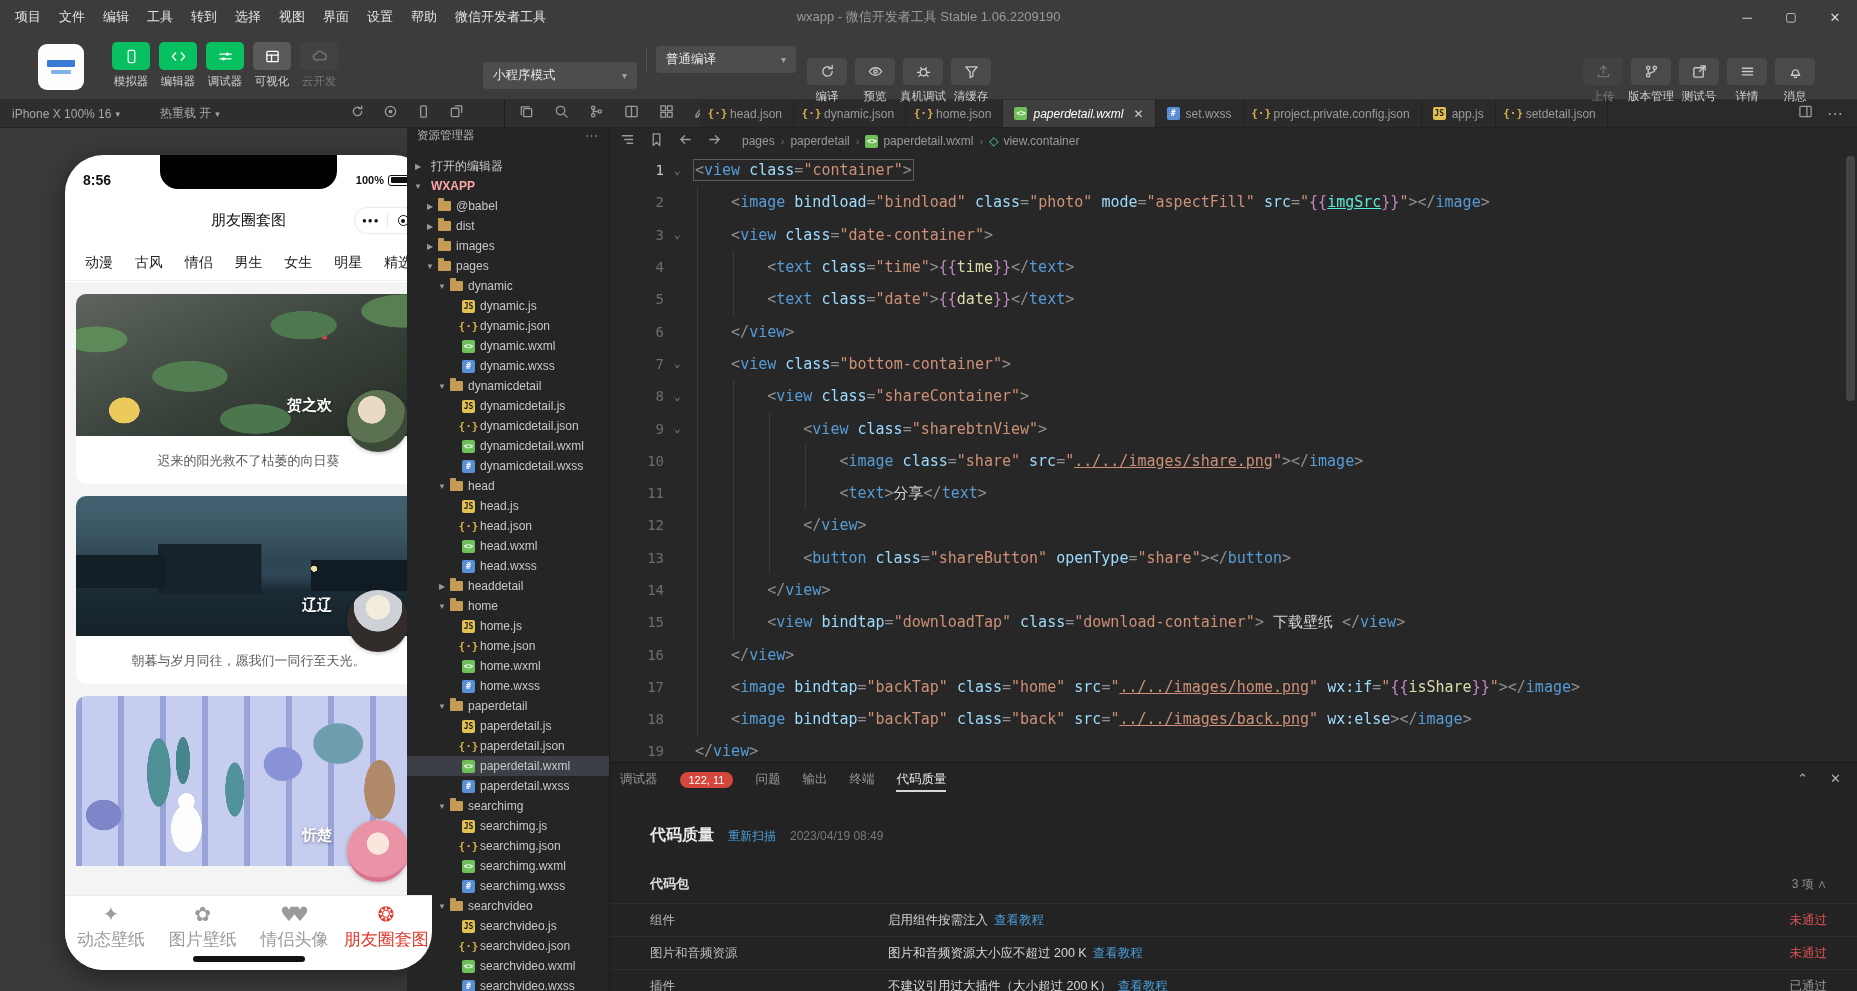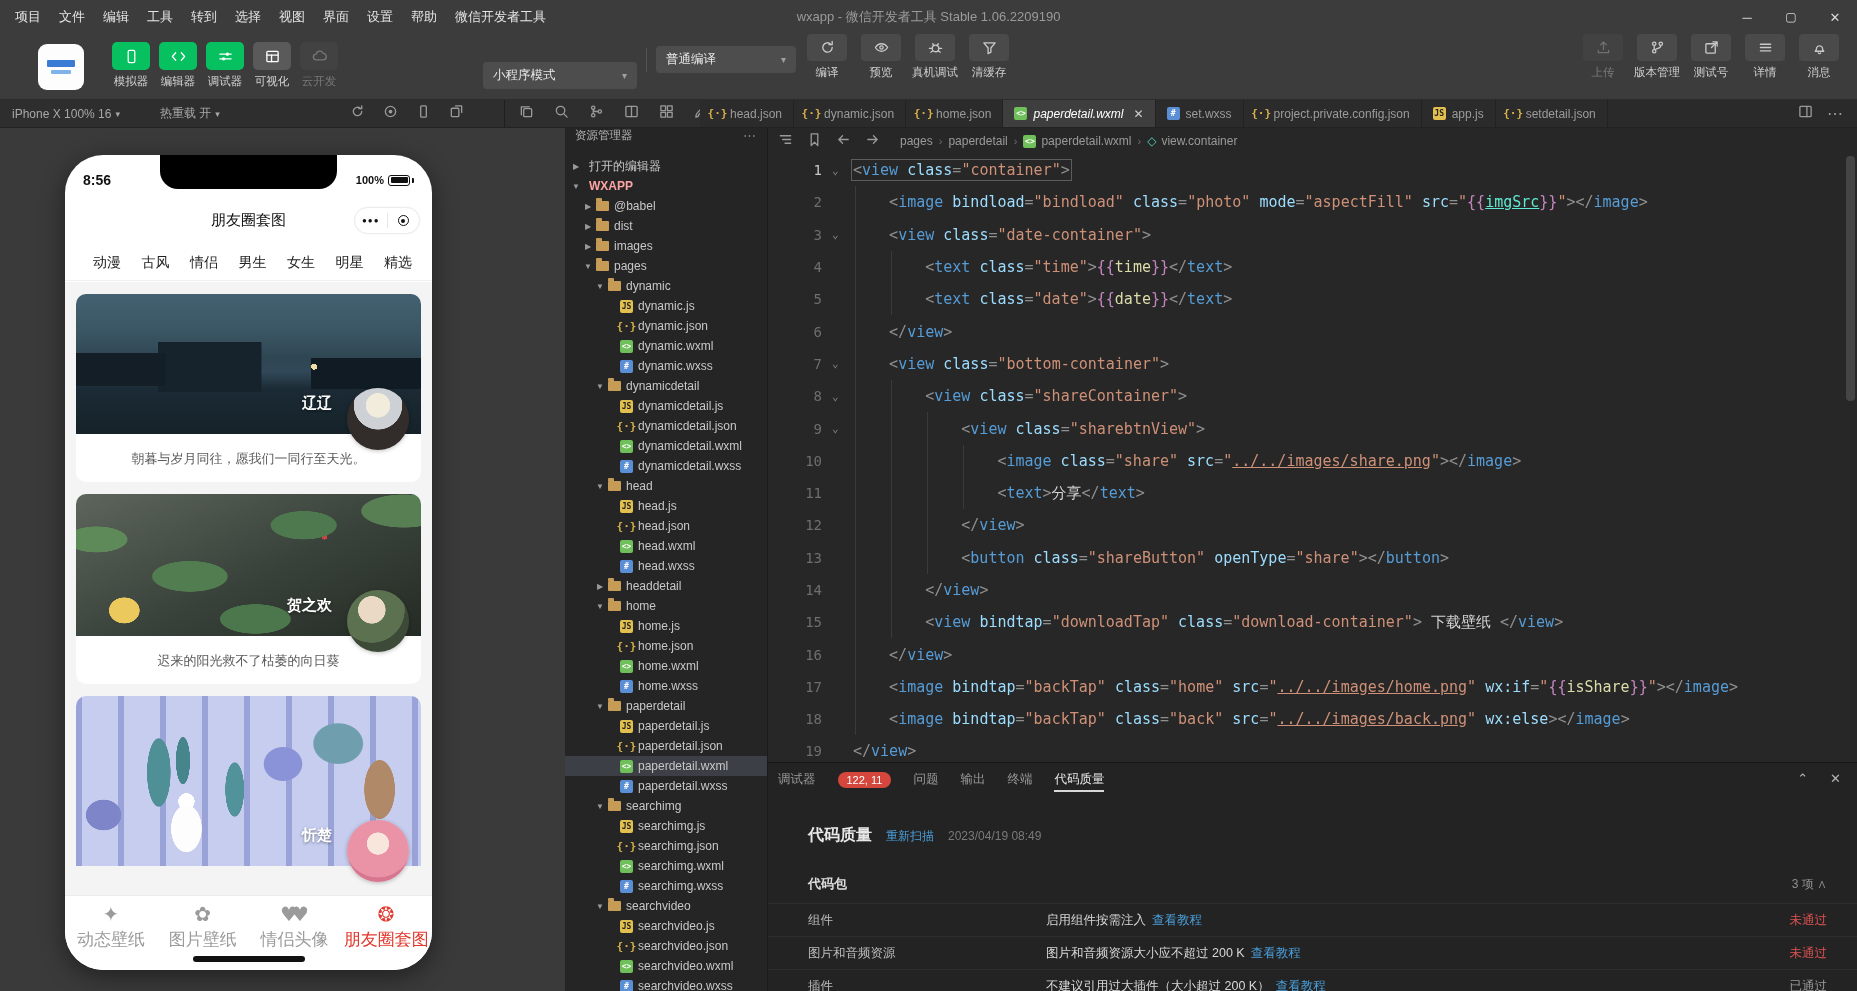--- a/index.html
+++ b/index.html
@@ -23,21 +23,21 @@
   .tool-group { position:absolute; top:8px; display:flex; gap:9px; }
   .tool-btn { width:38px; display:flex; flex-direction:column; align-items:center; }
   .tool-btn .ic { width:38px; height:28px; border-radius:5px; display:flex; align-items:center; justify-content:center; color:#fff; }
   .tool-btn .lbl { margin-top:4px; font-size:11.5px; color:#d3d3d3; white-space:nowrap; }
   .ic-green { background:#07c160; } .ic-gray { background:#5a5a5a; } .ic-dim { background:#424242; color:#777 !important; }
   .lbl-dim { color:#7a7a7a !important; }
   .dd { position:absolute; top:12px; height:27px; background:#4d4d4d; border-radius:4px; display:flex; align-items:center;
     padding:0 10px; font-size:12.5px; color:#e8e8e8; }
   .dd .caret { margin-left:auto; color:#9f9f9f; font-size:10px; }
   .vsep { position:absolute; top:14px; width:1px; height:24px; background:#555; }
-  .mini-group { position:absolute; top:0; display:flex; gap:12px;text-align:center; }
+  .mini-group { position:absolute; top:24px; display:flex; gap:6px;text-align:center; }
   .mini-btn { width:42px; display:flex; flex-direction:column; align-items:center; }
   .mini-btn .ic { width:40px; height:27px; background:#4a4a4a; border-radius:4px; display:flex; align-items:center; justify-content:center; color:#c9c9c9; }
   .mini-btn .lbl { margin-top:4px; font-size:11.5px; color:#cfcfcf; white-space:nowrap; }
   svg.i { width:15px; height:15px; fill:none; stroke:currentColor; stroke-width:1.4; stroke-linecap:round; stroke-linejoin:round; }
 
   
   .topstrip { height:28px; background:#2e2e2e; display:flex; align-items:stretch; border-bottom:1px solid #222; }
   .devzone { width:505px; position:relative; flex:none; border-right:1px solid #1f1f1f; }
   .devtxt { position:absolute; top:0; height:27px; display:flex; align-items:center; font-size:12px; color:#a8a8a8; gap:4px; }
   .devzone .ics { position:absolute; left:350px; top:0; height:27px; display:flex; gap:18px; align-items:center; color:#9a9a9a; }
@@ -54,42 +54,42 @@
     font-size:8px; font-weight:bold; color:#222; flex:none; font-family:"DejaVu Sans Mono", monospace; }
   .fic-js { background:#e2c04e; } .fic-wxml { background:#6fbf5a; color:#fff; } .fic-wxss { background:#5a8fd6; color:#fff; }
   .fic-json { background:transparent; color:#d8b34a; font-size:11px; font-weight:bold; }
   .fold-ic { display:inline-block; width:13px; height:10px; background:#c59b56; border-radius:1px; position:relative; flex:none; }
   .fold-ic::before { content:""; position:absolute; top:-3px; left:0; width:6px; height:3px; background:#c59b56; border-radius:1px 1px 0 0; }
 
   
   .body { display:flex; height:863px; }
 
   
-  .simpanel { width:565px; flex:none; background:#3a3a3a; position:relative; }
+  .simpanel { width:407px; flex:none; background:#3a3a3a; position:relative; }
   .phone { position:absolute; left:65px; top:27px; width:367px; height:815px; background:#fff; border-radius:38px;
     box-shadow:0 6px 24px rgba(0,0,0,.45); overflow:hidden; }
   .notch { position:absolute; left:95px; top:0; width:177px; height:34px; background:#000; border-radius:0 0 18px 18px; }
   .statusbar { position:absolute; top:12px; left:0; right:0; height:26px; display:flex; align-items:center; padding:0 18px; color:#111; }
   .time { font-size:14px; font-weight:bold; }
   .batt { margin-left:auto; display:flex; align-items:center; gap:4px; font-size:11px; font-weight:bold; }
   .batt .shell { width:22px; height:11px; border:1.5px solid #111; border-radius:3px; position:relative; }
   .batt .shell i { position:absolute; inset:1.5px; background:#111; border-radius:1px; }
   .batt .cap { width:2px; height:5px; background:#111; border-radius:0 1px 1px 0; margin-left:-2px; }
   .navbar { position:absolute; top:44px; left:0; right:0; height:42px; display:flex; align-items:center; justify-content:center; }
   .navtitle { font-size:15px; color:#111; font-weight:500; }
   .capsule { position:absolute; right:12px; top:8px; width:66px; height:27px; border:1px solid #ebebeb; border-radius:14px;
     display:flex; align-items:center; background:#fff; box-shadow:0 0 2px rgba(0,0,0,.05); }
   .capsule .dots { flex:1; text-align:center; color:#111; font-size:8px; letter-spacing:1px; }
   .capsule .sep { width:1px; height:15px; background:#e8e8e8; }
   .capsule .targ { flex:1; display:flex; align-items:center; justify-content:center; }
   .capsule .targ b { width:11px; height:11px; border:1.5px solid #111; border-radius:50%; display:block; position:relative; }
   .capsule .targ b::after { content:""; position:absolute; inset:2.5px; background:#111; border-radius:50%; }
   .cattabs { position:absolute; top:90px; left:0; right:0; height:36px; display:flex; justify-content:space-between;
     padding:0 20px; align-items:center; border-bottom:1px solid #f0f0f0; }
-  .cattab { font-size:14px; color:#222;margin-left:8px; }
+  .cattab { font-size:14px; color:#222; }
   .feed { position:absolute; top:127px; bottom:75px; left:0; right:0; background:#f4f4f4; overflow:hidden; }
   .card { position:relative; margin:12px 11px 0 11px; width:345px; background:#fff; border-radius:10px; overflow:visible; }
   .card .img { width:100%; border-radius:10px 10px 0 0; position:relative; overflow:hidden; }
   .card .name { position:absolute; right:89px; font-size:15px; font-weight:bold; color:#fff; text-shadow:0 1px 3px rgba(0,0,0,.45); }
   .card .ava { position:absolute; right:12px; width:62px; height:62px; border-radius:50%; box-shadow:0 1px 4px rgba(0,0,0,.25); }
   .card .cap { text-align:center; font-size:13px; color:#5a5a5a; padding:16px 10px 14px; }
 
   .scene-pond { height:142px;
     background:
       radial-gradient(ellipse 26px 22px at 14% 82%, #ecc95d 0 58%, rgba(0,0,0,0) 60%),
@@ -495,30 +495,30 @@
             <span class="cattab">动漫</span>
             <span class="cattab">古风</span>
             <span class="cattab">情侣</span>
             <span class="cattab">男生</span>
             <span class="cattab">女生</span>
             <span class="cattab">明星</span>
             <span class="cattab">精选</span>
           </div>
         <div class="feed" id="sim-feed">
             <div class="card">
+    <div class="img scene-pond"></div>
+    <span class="name" style="top:102px">贺之欢</span>
+    <span class="ava ava1" style="top:96px"></span>
+    <div class="cap">迟来的阳光救不了枯萎的向日葵</div>
+            </div>
+            <div class="card">
     <div class="img scene-harbor"></div>
     <span class="name" style="top:100px">辽辽</span>
     <span class="ava ava2" style="top:94px"></span>
     <div class="cap">朝暮与岁月同往，愿我们一同行至天光。</div>
-            </div>
-            <div class="card">
-    <div class="img scene-pond"></div>
-    <span class="name" style="top:102px">贺之欢</span>
-    <span class="ava ava1" style="top:96px"></span>
-    <div class="cap">迟来的阳光救不了枯萎的向日葵</div>
             </div>
             <div class="card">
     <div class="img scene-garden"></div>
     <span class="name" style="top:130px">忻楚</span>
     <span class="ava ava3" style="top:124px"></span>
     </div>
           </div>
         <div class="simtabbar" id="sim-tabbar">
             <div class="simtab ">
      <span class="tic">✦</span>

